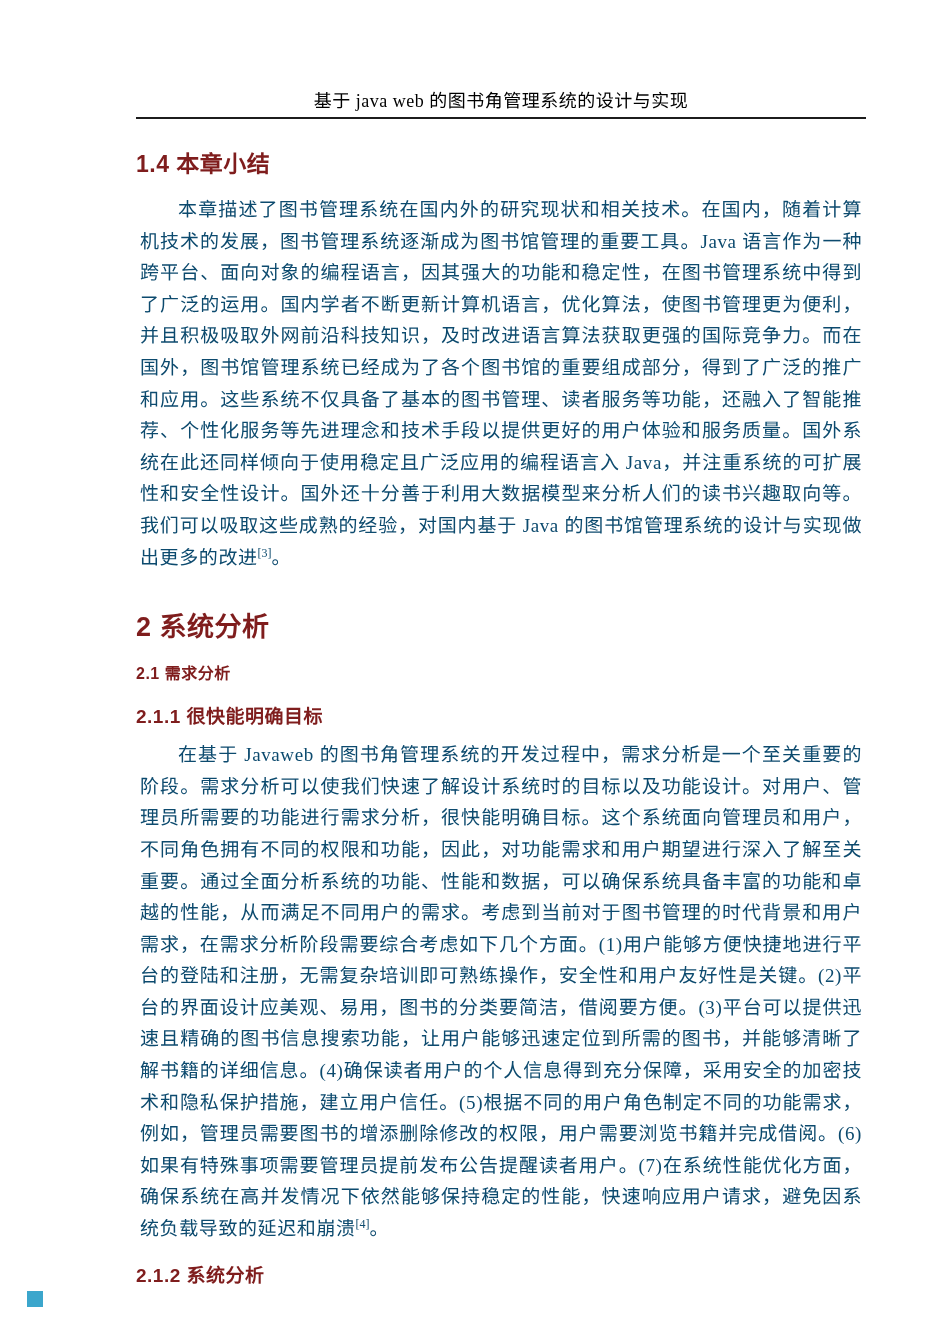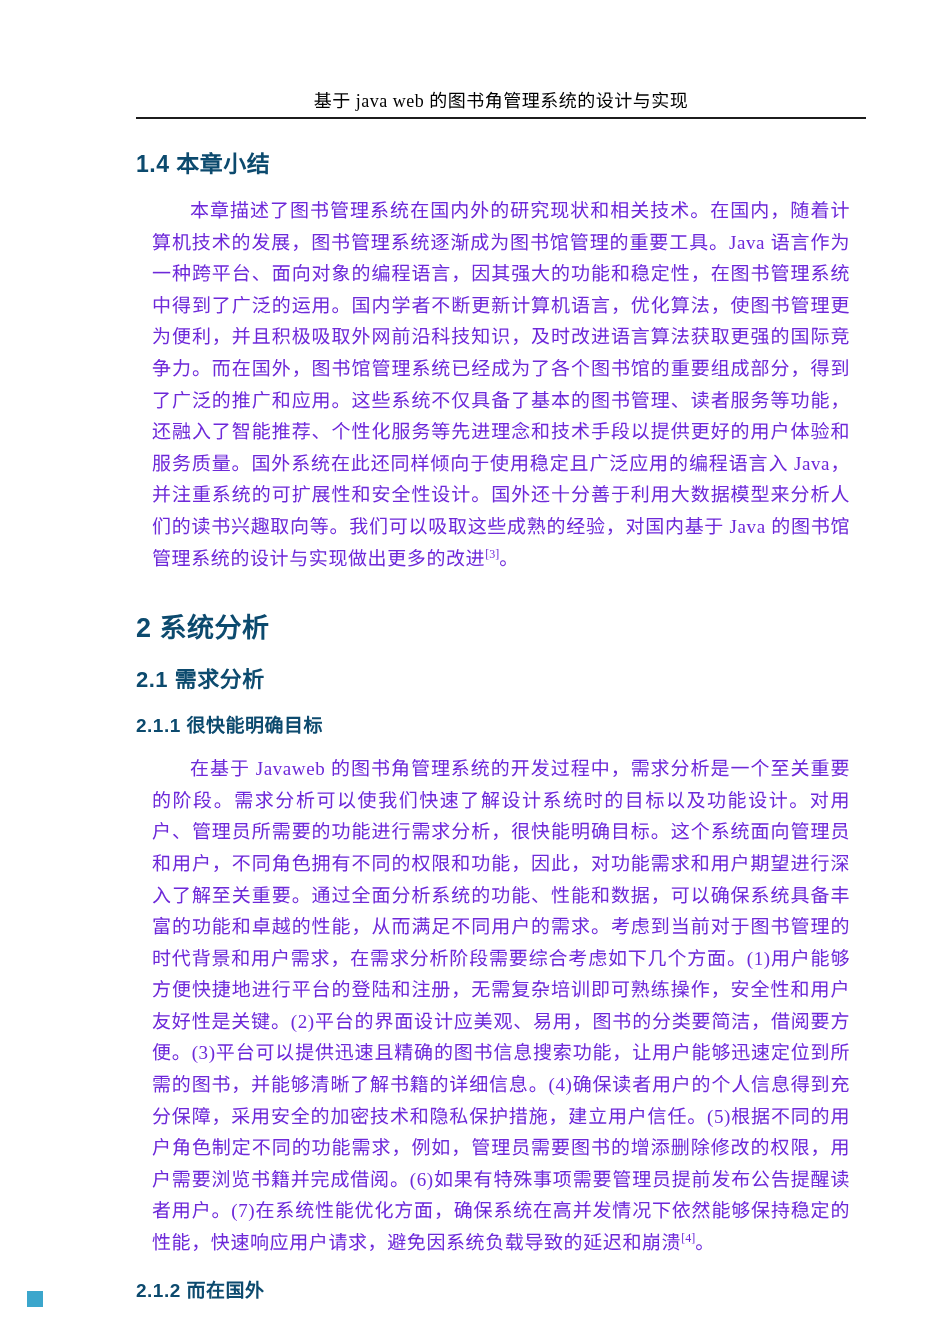--- a/index.html
+++ b/index.html
@@ -25,51 +25,51 @@
     padding-bottom: 5px;
     border-bottom: 2px solid #1c1c1c;
     text-align: center;
     font-size: 18px;
     letter-spacing: 0.5px;
     font-family: "Liberation Serif", "DejaVu Serif", serif;
   }
   h1, h2, h3 {
     font-family: "Liberation Sans", "DejaVu Sans", sans-serif;
     font-weight: 600;
-    color: #0c4a6e;
+    color: #7f1d1d;
     letter-spacing: 0.5px;
   }
   h2.sec-14 {
     font-size: 23px;
     margin: 26px 0 15px 0;
   }
   h1.chap-2 {
     font-size: 27px;
     margin: 32px 0 5px 0;
   }
   h2.sec-21 {
-    font-size: 22px;
+    font-size: 16px;
     margin: 16px 0 0 0;
   }
   h3.subsec {
     font-size: 19px;
     margin: 17px 0 11px 0;
   }
   h3.subsec-last {
     margin-top: 15px;
   }
   p.body-para {
-    margin: 16px;
+    margin: 4px;
     font-size: 19px;
     line-height: 31.6px;
     text-align: justify;
     text-justify: inter-ideograph;
     text-indent: 2em;
     letter-spacing: 0.6px;
-    color: #6d28d9;
+    color: #0c4a6e;
   }
   p.body-para sup {
     font-size: 12px;
     line-height: 0;
     letter-spacing: 0;
     vertical-align: super;
   }
   .corner-marker {
     position: absolute;
     left: 27px;
@@ -94,18 +94,18 @@
     <p class="body-para"><span>本章描述了图书管理系统在国内外的研究现状和相关技术。在国内，随着计算机技术的发展，图书管理系统逐渐成为图书馆管理的重要工具。Java 语言作为一种跨平台、面向对象的编程语言，因其强大的功能和稳定性，在图书管理系统中得到了广泛的运用。国内学者不断更新计算机语言，优化算法，使图书管理更为便利，并且积极吸取外网前沿科技知识，及时改进语言算法获取更强的国际竞争力。而在国外，图书馆管理系统已经成为了各个图书馆的重要组成部分，得到了广泛的推广和应用。这些系统不仅具备了基本的图书管理、读者服务等功能，还融入了智能推荐、个性化服务等先进理念和技术手段以提供更好的用户体验和服务质量。国外系统在此还同样倾向于使用稳定且广泛应用的编程语言入 Java，并注重系统的可扩展性和安全性设计。国外还十分善于利用大数据模型来分析人们的读书兴趣取向等。我们可以吸取这些成熟的经验，对国内基于 Java 的图书馆管理系统的设计与实现做出更多的改进</span><sup>[3]</sup><span>。</span></p>
 
     <h1 class="chap-2">2 系统分析</h1>
 
     <h2 class="sec-21">2.1 需求分析</h2>
 
     <h3 class="subsec">2.1.1 很快能明确目标</h3>
 
     <p class="body-para"><span>在基于 Javaweb 的图书角管理系统的开发过程中，需求分析是一个至关重要的阶段。需求分析可以使我们快速了解设计系统时的目标以及功能设计。对用户、管理员所需要的功能进行需求分析，很快能明确目标。这个系统面向管理员和用户，不同角色拥有不同的权限和功能，因此，对功能需求和用户期望进行深入了解至关重要。通过全面分析系统的功能、性能和数据，可以确保系统具备丰富的功能和卓越的性能，从而满足不同用户的需求。考虑到当前对于图书管理的时代背景和用户需求，在需求分析阶段需要综合考虑如下几个方面。(1)用户能够方便快捷地进行平台的登陆和注册，无需复杂培训即可熟练操作，安全性和用户友好性是关键。(2)平台的界面设计应美观、易用，图书的分类要简洁，借阅要方便。(3)平台可以提供迅速且精确的图书信息搜索功能，让用户能够迅速定位到所需的图书，并能够清晰了解书籍的详细信息。(4)确保读者用户的个人信息得到充分保障，采用安全的加密技术和隐私保护措施，建立用户信任。(5)根据不同的用户角色制定不同的功能需求，例如，管理员需要图书的增添删除修改的权限，用户需要浏览书籍并完成借阅。(6)如果有特殊事项需要管理员提前发布公告提醒读者用户。(7)在系统性能优化方面，确保系统在高并发情况下依然能够保持稳定的性能，快速响应用户请求，避免因系统负载导致的延迟和崩溃</span><sup>[4]</sup><span>。</span></p>
 
-    <h3 class="subsec subsec-last">2.1.2 而在国外</h3>
+    <h3 class="subsec subsec-last">2.1.2 系统分析</h3>
 
   </div>
 
   <div class="corner-marker"></div>
 </div>
 
 </body></html>

